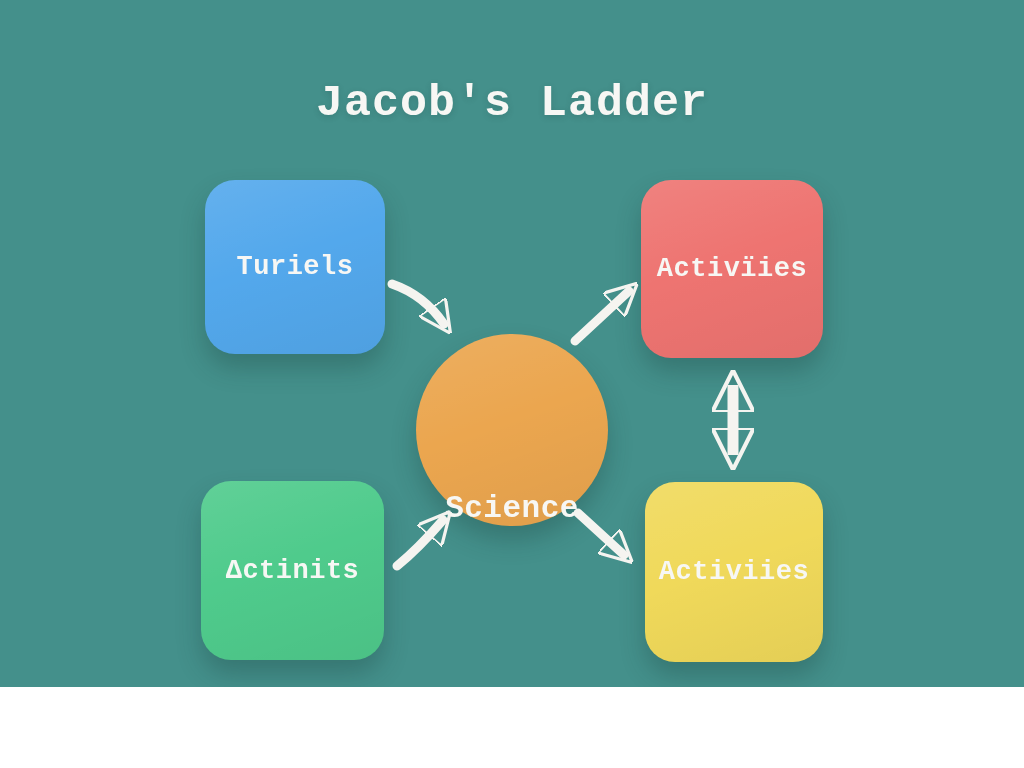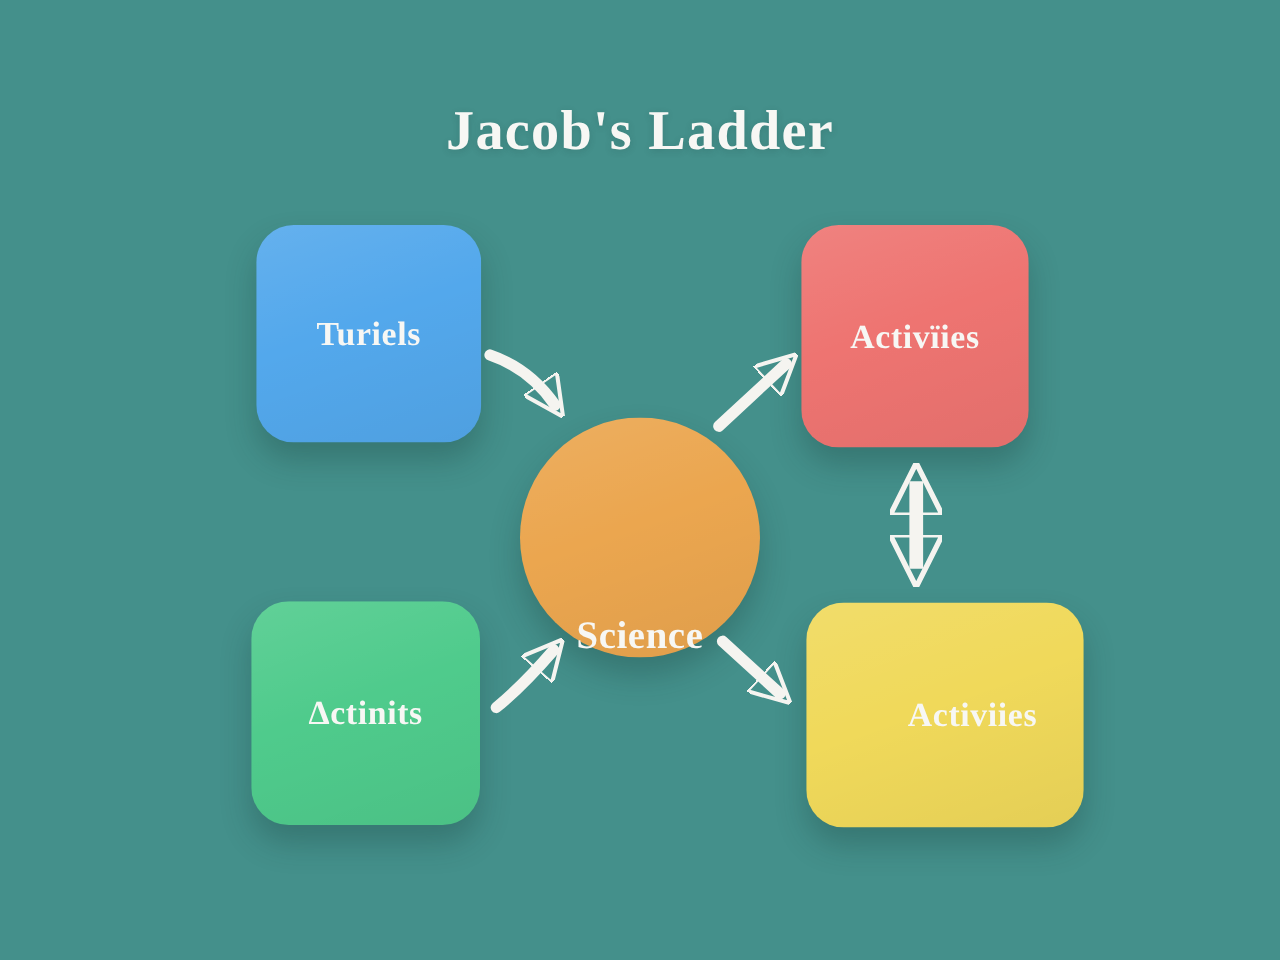--- a/index.html
+++ b/index.html
@@ -1,22 +1,22 @@
 <!DOCTYPE html>
 <html><head>
 <meta charset="utf-8">
 <style>
   html, body { margin: 0; padding: 0; }
   .canvas {
     position: relative;
     width: 1024px;
-    height: 768px;
+    height: 687px;
     overflow: hidden;
     background: var(--bg, #44908B);
-    font-family: Liberation Serif, serif;
+    font-family: Liberation Mono, monospace;
   }
   .page-title {
     position: absolute;
     left: 0;
     top: 78px;
     width: 100%;
     text-align: center;
     font-size: 45px;
     font-weight: bold;
     letter-spacing: 1px;
@@ -32,21 +32,21 @@
     font-size: 27px;
     font-weight: bold;
     letter-spacing: 0.5px;
     box-shadow: 0 14px 24px rgba(21,54,51,0.28);
     background-image: linear-gradient(160deg, rgba(255,255,255,0.10), rgba(255,255,255,0) 45%, rgba(0,0,0,0.05));
   }
   .square { border-radius: 30px; }
   .node-top-left     { left: 205px; top: 180px; width: 180px; height: 174px; }
   .node-top-right    { left: 641px; top: 180px; width: 182px; height: 178px; }
   .node-bottom-left  { left: 201px; top: 481px; width: 183px; height: 179px; }
-  .node-bottom-right { left: 645px; top: 482px; width: 178px; height: 180px; padding-left: 44px; }
+  .node-bottom-right { left: 645px; top: 482px; width: 178px; height: 180px; }
   .node-center {
     left: 416px; top: 334px; width: 192px; height: 192px;
     border-radius: 50%;
     font-size: 31px;
   }
   .arrow-layer {
     position: absolute;
     left: 0; top: 0;
     width: 1024px; height: 768px;
     pointer-events: none;

